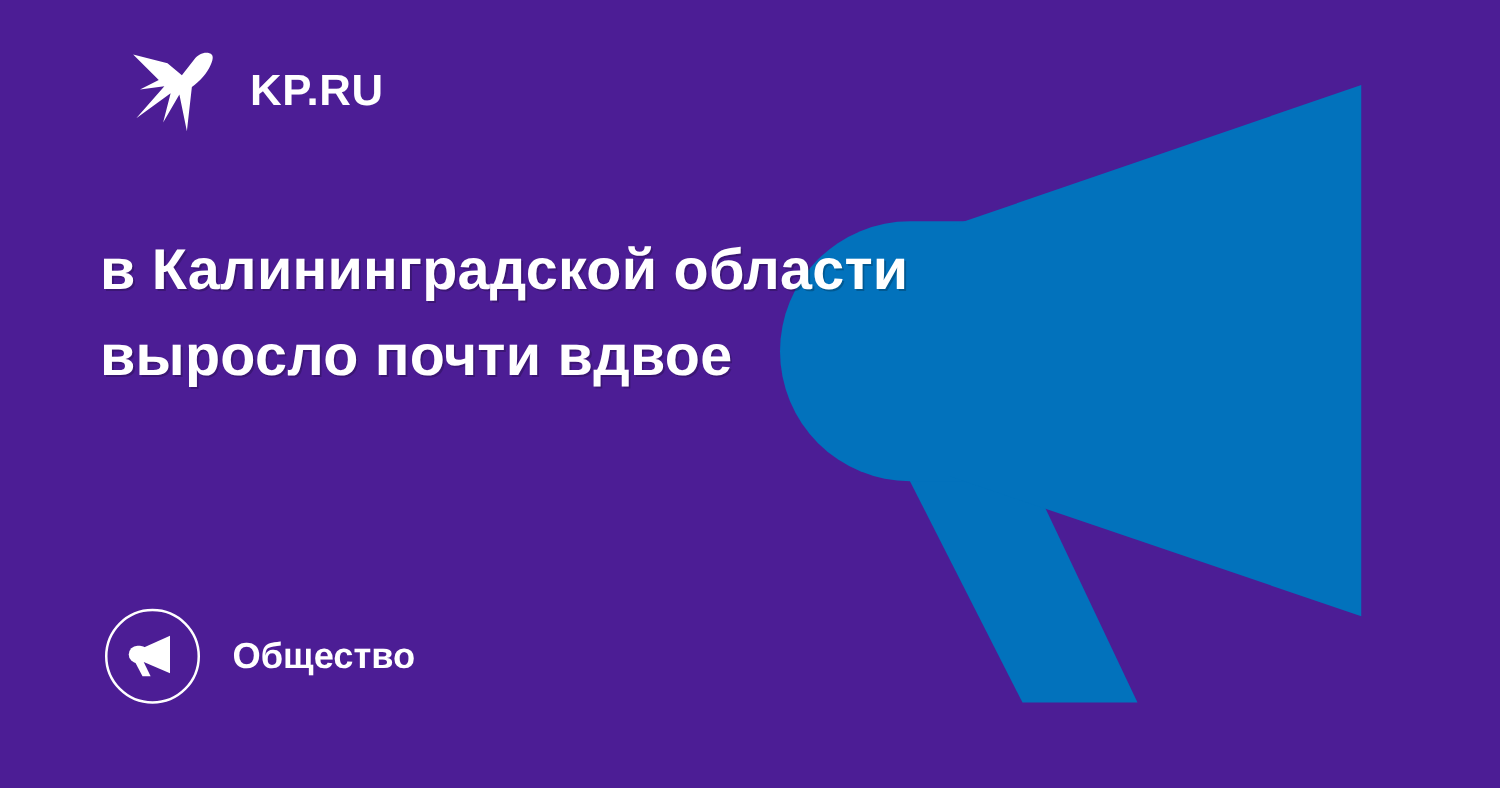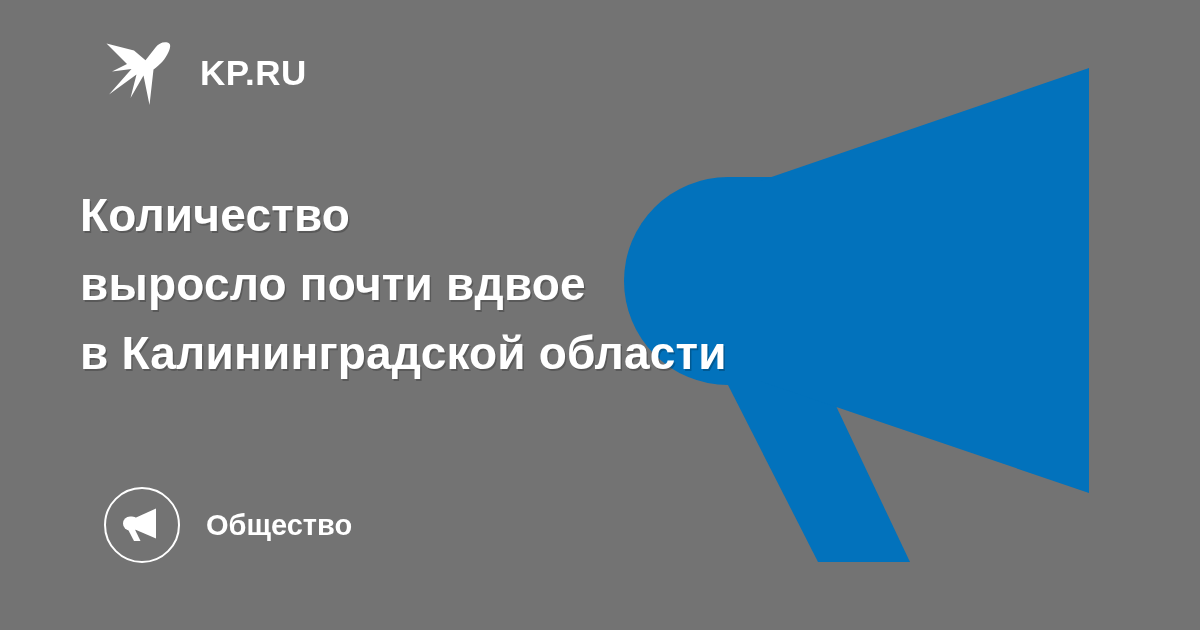--- a/index.html
+++ b/index.html
@@ -6,21 +6,21 @@
   html, body {
     margin: 0;
     padding: 0;
     background: #ffffff;
   }
   .card {
     position: relative;
     width: 1200px;
     height: 630px;
     overflow: hidden;
-    background: #737373;
+    background: #4c1d95;
     font-family: "Liberation Sans", "DejaVu Sans", sans-serif;
     -webkit-font-smoothing: antialiased;
   }
 
   
   .watermark {
     position: absolute;
     left: 0;
     top: 0;
     width: 1200px;
@@ -66,21 +66,21 @@
     text-shadow: 1.5px 1.5px 0 rgba(0, 0, 0, 0.22);
   }
   .headline-line {
     display: block;
     white-space: nowrap;
   }
 
   
   .category {
     position: absolute;
-    left: 104px;
+    left: 84px;
     bottom: 65px;
     display: flex;
     align-items: center;
     gap: 26px;
     height: 80px;
   }
   .category-ring {
     width: 76px;
     height: 76px;
     border-radius: 50%;
@@ -119,23 +119,22 @@
   <div class="brand">
     <svg class="brand-mark" viewBox="0 0 78 72" aria-hidden="true">
       <g fill="#ffffff">
         <path d="M63.5 6.5 C59 5.4 54.5 7.6 51.5 11.4 L41.5 24.2 L30 14.5 L2.5 7.5 L23 28 L8 35.5 L27.5 33 L5 58.5 L32.5 38.5 L26.5 62 L39.5 39.5 L45.5 69 L49.5 33.5 C56 29 61.5 23 64.5 16 C66.8 10.8 67 7.4 63.5 6.5 Z"></path>
       </g>
     </svg>
     <span class="brand-name">KP.RU</span>
   </div>
 
   <h1 class="headline">
-    <span class="headline-line">Количество</span>
+    <span class="headline-line">в Калининградской области</span>
     <span class="headline-line">выросло почти вдвое</span>
-    <span class="headline-line">в Калининградской области</span>
   </h1>
 
   <div class="category">
     <span class="category-ring">
       <svg width="42" height="40" viewBox="0 0 42 40" aria-hidden="true">
         <g fill="#ffffff">
           <rect x="2" y="11.5" width="16" height="14" rx="7" ry="7"></rect>
           <path d="M6.5 23.5 L12.5 21.5 L19.5 36 L13 36 Z"></path>
           <path d="M14 13 L35 3.5 L35 33.5 L14 24.5 Z"></path>
         </g>

